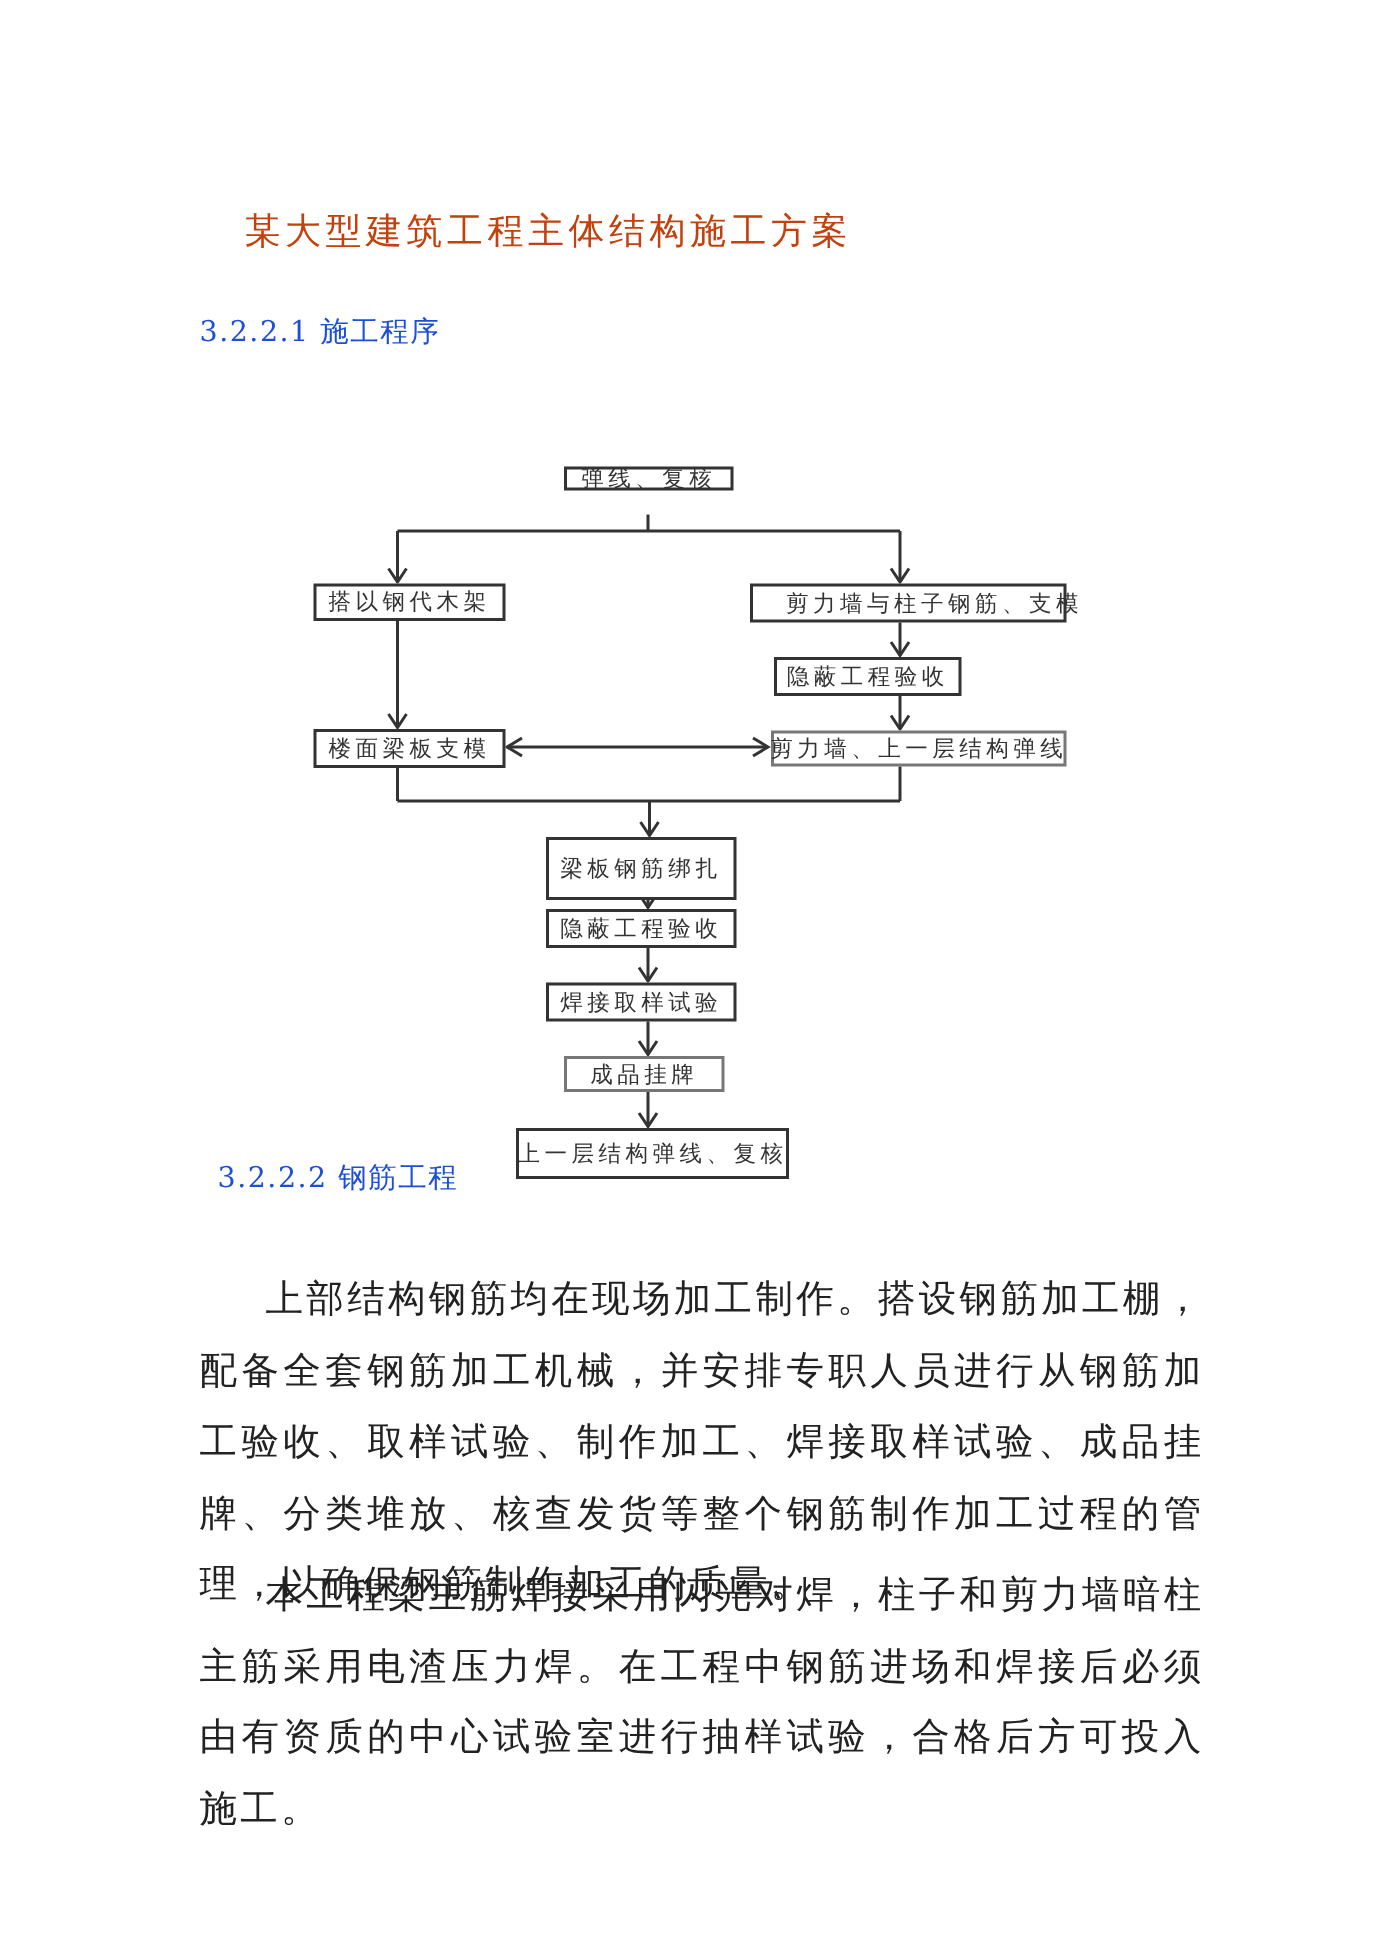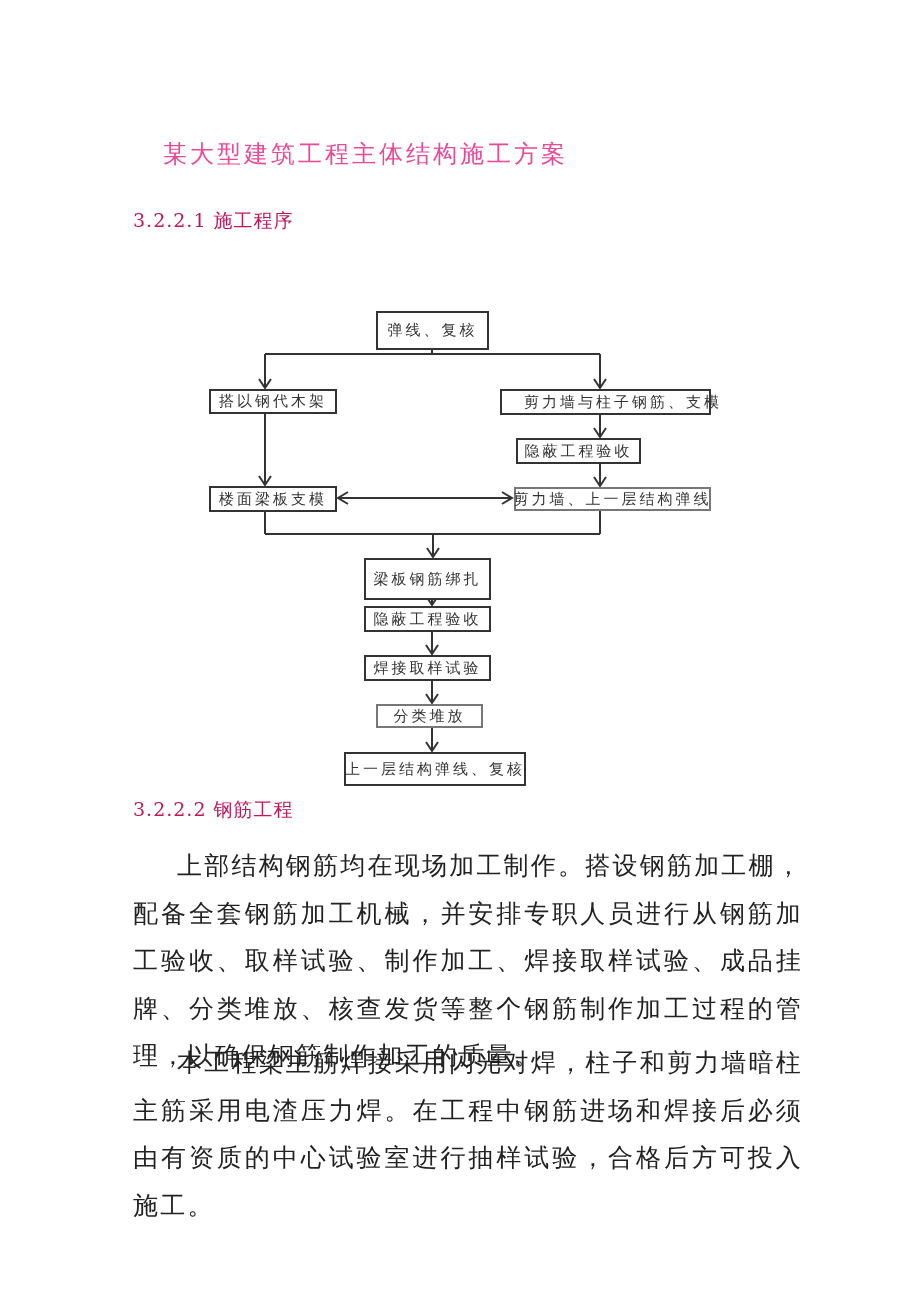--- a/index.html
+++ b/index.html
@@ -1,27 +1,27 @@
 <!DOCTYPE html>
 <html><head>
   <meta charset="utf-8">
   <style>
     * { margin: 0; padding: 0; box-sizing: border-box; }
     html, body { width: 920px; height: 1301px; background: #ffffff; overflow: hidden; }
     body { position: relative; font-family: "DejaVu Serif", "Liberation Serif", serif; color: #222; }
 
     .doc-title {
       position: absolute; left: 0; top: 138px; width: 731px; text-align: center;
-      font-size: 24px; color: #ec4899; letter-spacing: 3px; font-weight: normal;
+      font-size: 24px; color: #c2410c; letter-spacing: 3px; font-weight: normal;
     }
     .section-heading {
-      position: absolute; left: 133px; font-size: 19px; color: #be185d; letter-spacing: 1px;
+      position: absolute; left: 133px; font-size: 19px; color: #1d4ed8; letter-spacing: 1px;
     }
     #sec1 { top: 208px; }
-    #sec2 { top: 797px; }
+    #sec2 { top: 772px; margin-left: 12px; }
 
     .para {
       position: absolute; left: 133px; width: 670px;
       font-size: 25px; line-height: 47.5px; color: #222; letter-spacing: 2.2px;
       text-indent: 44px; text-align: justify;
     }
     #para1 { top: 842px; }
     #para2 { top: 1039px; }
 
     .flow-box {
@@ -86,29 +86,29 @@
       <path d="M426,645 L432,654 L438,645"></path>
 
       <line x1="432" y1="680" x2="432" y2="703"></line>
       <path d="M426,694 L432,703 L438,694"></path>
 
       <line x1="432" y1="727" x2="432" y2="751"></line>
       <path d="M426,742 L432,751 L438,742"></path>
     </g>
   </svg>
 
-  <div class="flow-box" style="left:376px;top:311px;width:113px;height:39px;">弹线、复核</div>
+  <div class="flow-box" style="left:376px;top:311px;width:113px;height:16px;">弹线、复核</div>
   <div class="flow-box" style="left:209px;top:389px;width:128px;height:25px;font-family:Liberation Serif, serif;">搭以钢代木架</div>
   <div class="flow-box pad-left" style="left:500px;top:389px;width:211px;height:26px;text-align:center;">剪力墙与柱子钢筋、支模</div>
   <div class="flow-box" style="left:516px;top:438px;width:125px;height:26px;">隐蔽工程验收</div>
   <div class="flow-box" style="left:209px;top:486px;width:128px;height:26px;">楼面梁板支模</div>
   <div class="flow-box light" style="left:514px;top:487px;width:197px;height:24px;">剪力墙、上一层结构弹线</div>
   <div class="flow-box" style="left:364px;top:558px;width:127px;height:42px;">梁板钢筋绑扎</div>
   <div class="flow-box" style="left:364px;top:606px;width:127px;height:26px;">隐蔽工程验收</div>
   <div class="flow-box" style="left:364px;top:655px;width:127px;height:26px;">焊接取样试验</div>
-  <div class="flow-box light" style="left:376px;top:704px;width:107px;height:24px;">分类堆放</div>
+  <div class="flow-box light" style="left:376px;top:704px;width:107px;height:24px;">成品挂牌</div>
   <div class="flow-box" style="left:344px;top:752px;width:182px;height:34px;">上一层结构弹线、复核</div>
 </div>
 
 <div class="section-heading" id="sec2">3.2.2.2 钢筋工程</div>
 
 <p class="para" id="para1">上部结构钢筋均在现场加工制作。搭设钢筋加工棚，配备全套钢筋加工机械，并安排专职人员进行从钢筋加工验收、取样试验、制作加工、焊接取样试验、成品挂牌、分类堆放、核查发货等整个钢筋制作加工过程的管理，以确保钢筋制作加工的质量。</p>
 <p class="para" id="para2">本工程梁主筋焊接采用闪光对焊，柱子和剪力墙暗柱主筋采用电渣压力焊。在工程中钢筋进场和焊接后必须由有资质的中心试验室进行抽样试验，合格后方可投入施工。</p>
 
 </body></html>

